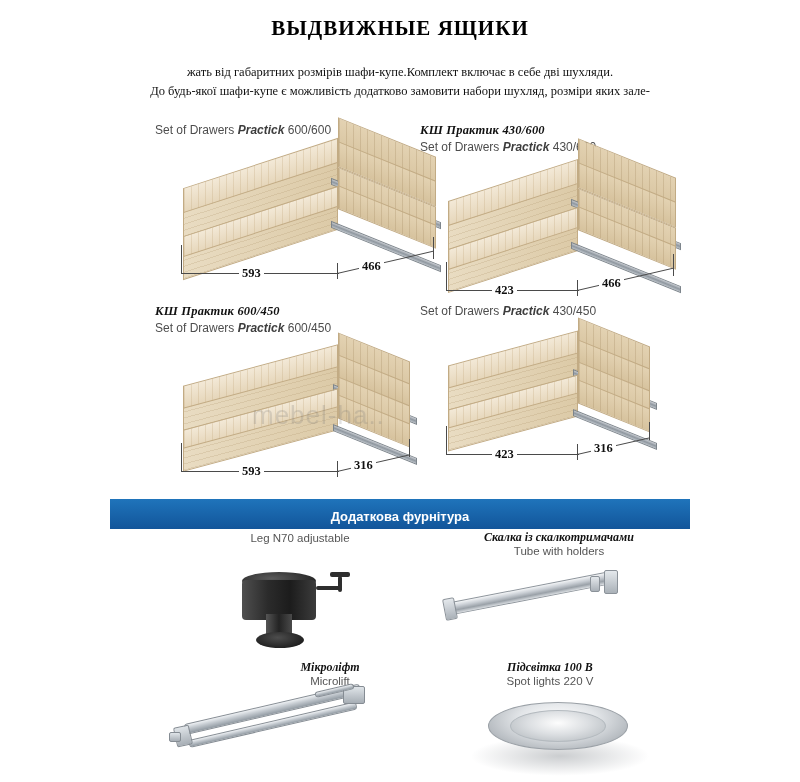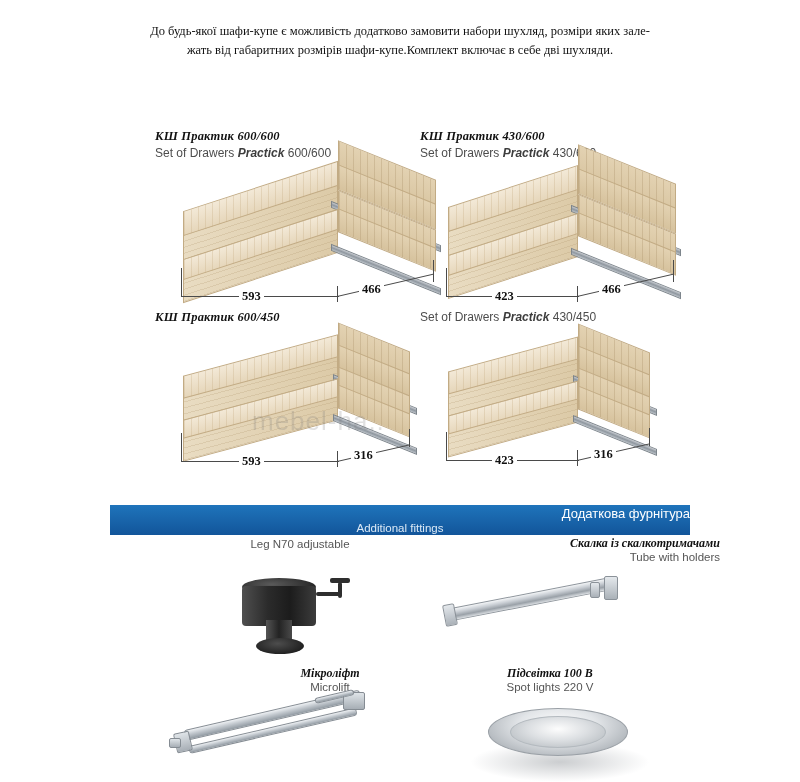--- a/index.html
+++ b/index.html
@@ -118,24 +118,23 @@
     top: 483px;
     width: 580px;
     height: 30px;
     background: #1a6bb0;
     background: linear-gradient(180deg, #1f74bb 0%, #12559a 100%);
     color: #fff;
     text-align: center;
   }
   .banner .b1 {
     font-size: 13px;
-    font-weight: normal;
+    font-weight: bold;
     line-height: 16px;
-    padding-top: 1px;
-    text-align: right;
+    padding-top: 10px;
   }
   .banner .b2 {
     font-size: 11.5px;
     line-height: 13px;
     color: #dbe9f6;
   }
   .fit {
     position: absolute;
     text-align: center;
   }
@@ -228,28 +227,28 @@
     position: absolute;
     border-radius: 50%;
     background: radial-gradient(ellipse at 50% 50%, rgba(140,145,150,.45) 0%, rgba(255,255,255,0) 70%);
   }
 </style>
 </head>
 <body>
 
 <div class="page">
 
+  <div class="title">ВЫДВИЖНЫЕ ЯЩИКИ</div>
 
   <div class="intro">
+    <div>жать від габаритних розмірів шафи-купе.Комплект включає в себе дві шухляди.</div>
     <div>До будь-якої шафи-купе є можливість додатково замовити набори шухляд, розміри яких зале-</div>
-    <div>жать від габаритних розмірів шафи-купе.Комплект включає в себе дві шухляди.</div>
   </div>
 
   <div class="cell" style="left:155px; top:107px;">
-    <div class="cap-ru">КШ Практик 600/600</div>
     <div class="cap-en">
       <span>Set of Drawers </span><span class="it">Practick</span><span> 600/600</span>
     </div>
 
     <div class="drawing" style="margin-top:8px;">
 
       <div class="wood" style="left:28px; top:18px; width:155px; height:40px; transform:skewY(-18deg);"></div>
       <div class="wood dark" style="left:183px; top:-8px; width:98px; height:40px; transform:skewY(22deg);"></div>
       <div class="wood side" style="left:28px; top:42px; width:155px; height:26px; transform:skewY(-18deg);"></div>
       <div class="wood dark" style="left:183px; top:16px; width:98px; height:26px; transform:skewY(22deg);"></div>
@@ -294,20 +293,23 @@
       <div class="dimv" style="left:253px; top:92px; height:22px;"></div>
       <div class="dim" style="left:26px; top:128px; width:133px;"></div>
       <div class="dim" style="left:157px; top:128px; width:96px; transform:skewY(-13deg); transform-origin:left center;"></div>
       <div class="dimlabel" style="left:72px; top:121px;">423</div>
       <div class="dimlabel" style="left:179px; top:114px;">466</div>
     </div>
   </div>
 
   <div class="cell" style="left:155px; top:288px;">
     <div class="cap-ru">КШ Практик 600/450</div>
+    <div class="cap-en">
+      <span>Set of Drawers </span><span class="it">Practick</span><span> 600/450</span>
+    </div>
 
     <div class="drawing" style="margin-top:8px;">
       <div class="wood" style="left:28px; top:22px; width:155px; height:36px; transform:skewY(-15deg);"></div>
       <div class="wood dark" style="left:183px; top:4px; width:72px; height:36px; transform:skewY(22deg);"></div>
       <div class="wood side" style="left:28px; top:44px; width:155px; height:24px; transform:skewY(-15deg);"></div>
       <div class="wood dark" style="left:183px; top:26px; width:72px; height:24px; transform:skewY(22deg);"></div>
       <div class="rail" style="left:178px; top:58px; width:84px; height:7px; transform:skewY(22deg);"></div>
       <div class="wood" style="left:28px; top:66px; width:155px; height:32px; transform:skewY(-15deg);"></div>
       <div class="wood dark" style="left:183px; top:48px; width:72px; height:32px; transform:skewY(22deg);"></div>
       <div class="wood side" style="left:28px; top:84px; width:155px; height:24px; transform:skewY(-15deg);"></div>
@@ -348,37 +350,36 @@
       <div class="dim" style="left:157px; top:128px; width:72px; transform:skewY(-13deg); transform-origin:left center;"></div>
       <div class="dimlabel" style="left:72px; top:121px;">423</div>
       <div class="dimlabel" style="left:171px; top:115px;">316</div>
     </div>
   </div>
 
   <div class="watermark">mebel-ha..</div>
 
   <div class="banner">
     <div class="b1">Додаткова фурнітура</div>
-    <div class="b2">Additional fittings</div>
   </div>
 
   <div class="fit" style="left:170px; top:516px; width:260px;">
     <div class="f-en">Leg N70 adjustable</div>
   </div>
   <div style="position:absolute; left:220px; top:550px; width:160px; height:90px;">
     <div class="leg-cap" style="left:22px; top:6px; width:74px; height:18px;"></div>
     <div class="leg-body" style="left:22px; top:14px; width:74px; height:40px; border-radius:4px;"></div>
     <div class="leg-stem" style="left:46px; top:48px; width:26px; height:26px;"></div>
     <div class="leg-cap" style="left:36px; top:66px; width:48px; height:16px; background:radial-gradient(ellipse at 45% 35%, #4d4d4d 0%, #1f1f1f 75%);"></div>
     <div class="leg-arm" style="left:96px; top:20px; width:26px; height:4px; border-radius:2px;"></div>
     <div class="leg-arm" style="left:118px; top:10px; width:4px; height:16px; border-radius:2px;"></div>
     <div class="leg-arm" style="left:110px; top:6px; width:20px; height:5px; border-radius:2px;"></div>
   </div>
 
-  <div class="fit" style="left:460px; top:514px; width:260px;text-align:right;">
+  <div class="fit" style="left:429px; top:514px; width:260px;">
     <div class="f-ru">Скалка із скалкотримачами</div>
     <div class="f-en">Tube with holders</div>
   </div>
   <div style="position:absolute; left:440px; top:556px; width:200px; height:60px;">
     <div class="tube" style="left:12px; top:30px; width:160px; height:13px; transform:rotate(-11deg); transform-origin:left center;"></div>
     <div class="holder" style="left:4px; top:26px; width:12px; height:22px; transform:rotate(-11deg);"></div>
     <div class="holder" style="left:164px; top:-2px; width:14px; height:24px;"></div>
     <div class="holder" style="left:150px; top:4px; width:10px; height:16px;"></div>
   </div>
 

